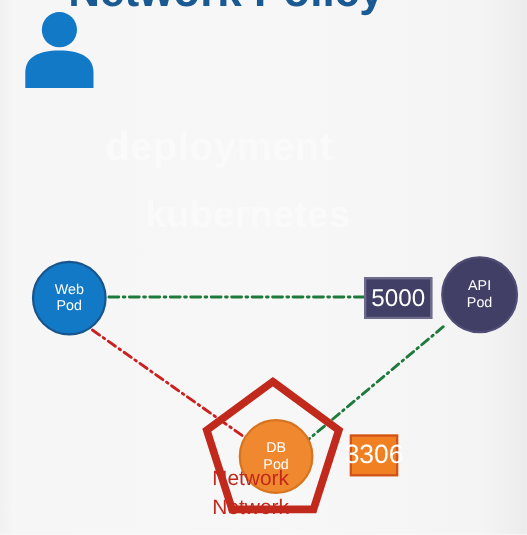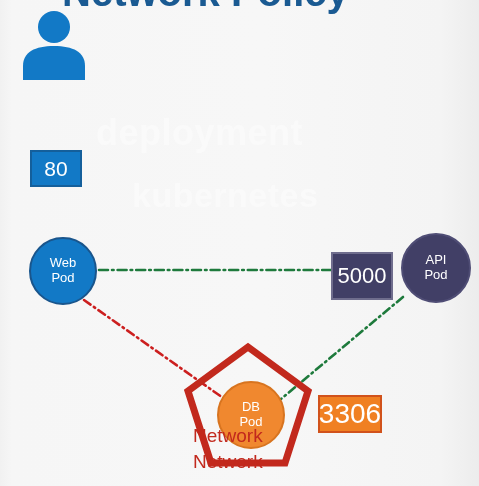--- a/index.html
+++ b/index.html
@@ -87,30 +87,30 @@
     color: #ffffff;
     font-size: 21px;
     line-height: 1;
   }
   .port-80 {
     left: 30px;  top: 150px;  width: 52px;  height: 37px;
     background: #1279c6;
     border: 2px solid #145f9b;
   }
   .port-5000 {
-    left: 331px; top: 252px;  width: 62px;  height: 48px;
+    left: 331px; top: 252px;  width: 62px;  height: 38px;
     background: #413f66;
     border: 2px solid #6f6d8d;
     font-size: 22px;
   }
   .port-3306 {
-    left: 318px; top: 395px;  width: 64px;  height: 38px;
+    left: 318px; top: 395px;  width: 44px;  height: 38px;
     background: #f08022;
     border: 2px solid #d1521b;
-    font-size: 28px;
+    font-size: 24px;
   }
 
   
   .node {
     position: absolute;
     box-sizing: border-box;
     border-radius: 50%;
     display: flex;
     flex-direction: column;
     align-items: center;
@@ -178,23 +178,20 @@
     <line x1="84" y1="300" x2="226" y2="400" stroke="#cc1f1f" stroke-width="2.6" stroke-dasharray="8 4 1.6 4" stroke-linecap="round"></line>
 
     <line x1="403" y1="297" x2="281" y2="399" stroke="#1e7a3c" stroke-width="2.6" stroke-dasharray="8 4 1.6 4" stroke-linecap="round"></line>
   </svg>
 
   <svg class="user-icon" viewBox="0 0 72 70">
     <circle cx="36" cy="17" r="16" fill="#1279c6"></circle>
     <path d="M5 70 L5 56 C5 42 17 36 36 36 C55 36 67 42 67 56 L67 70 Z" fill="#1279c6"></path>
   </svg>
 
-  <div class="port-box port-80">
-    <span>80</span>
-  </div>
   <div class="port-box port-5000">
     <span>5000</span>
   </div>
   <div class="port-box port-3306">
     <span>3306</span>
   </div>
 
   <div class="node web-pod">
     <span class="node-line">Web</span>
     <span class="node-line">Pod</span>

